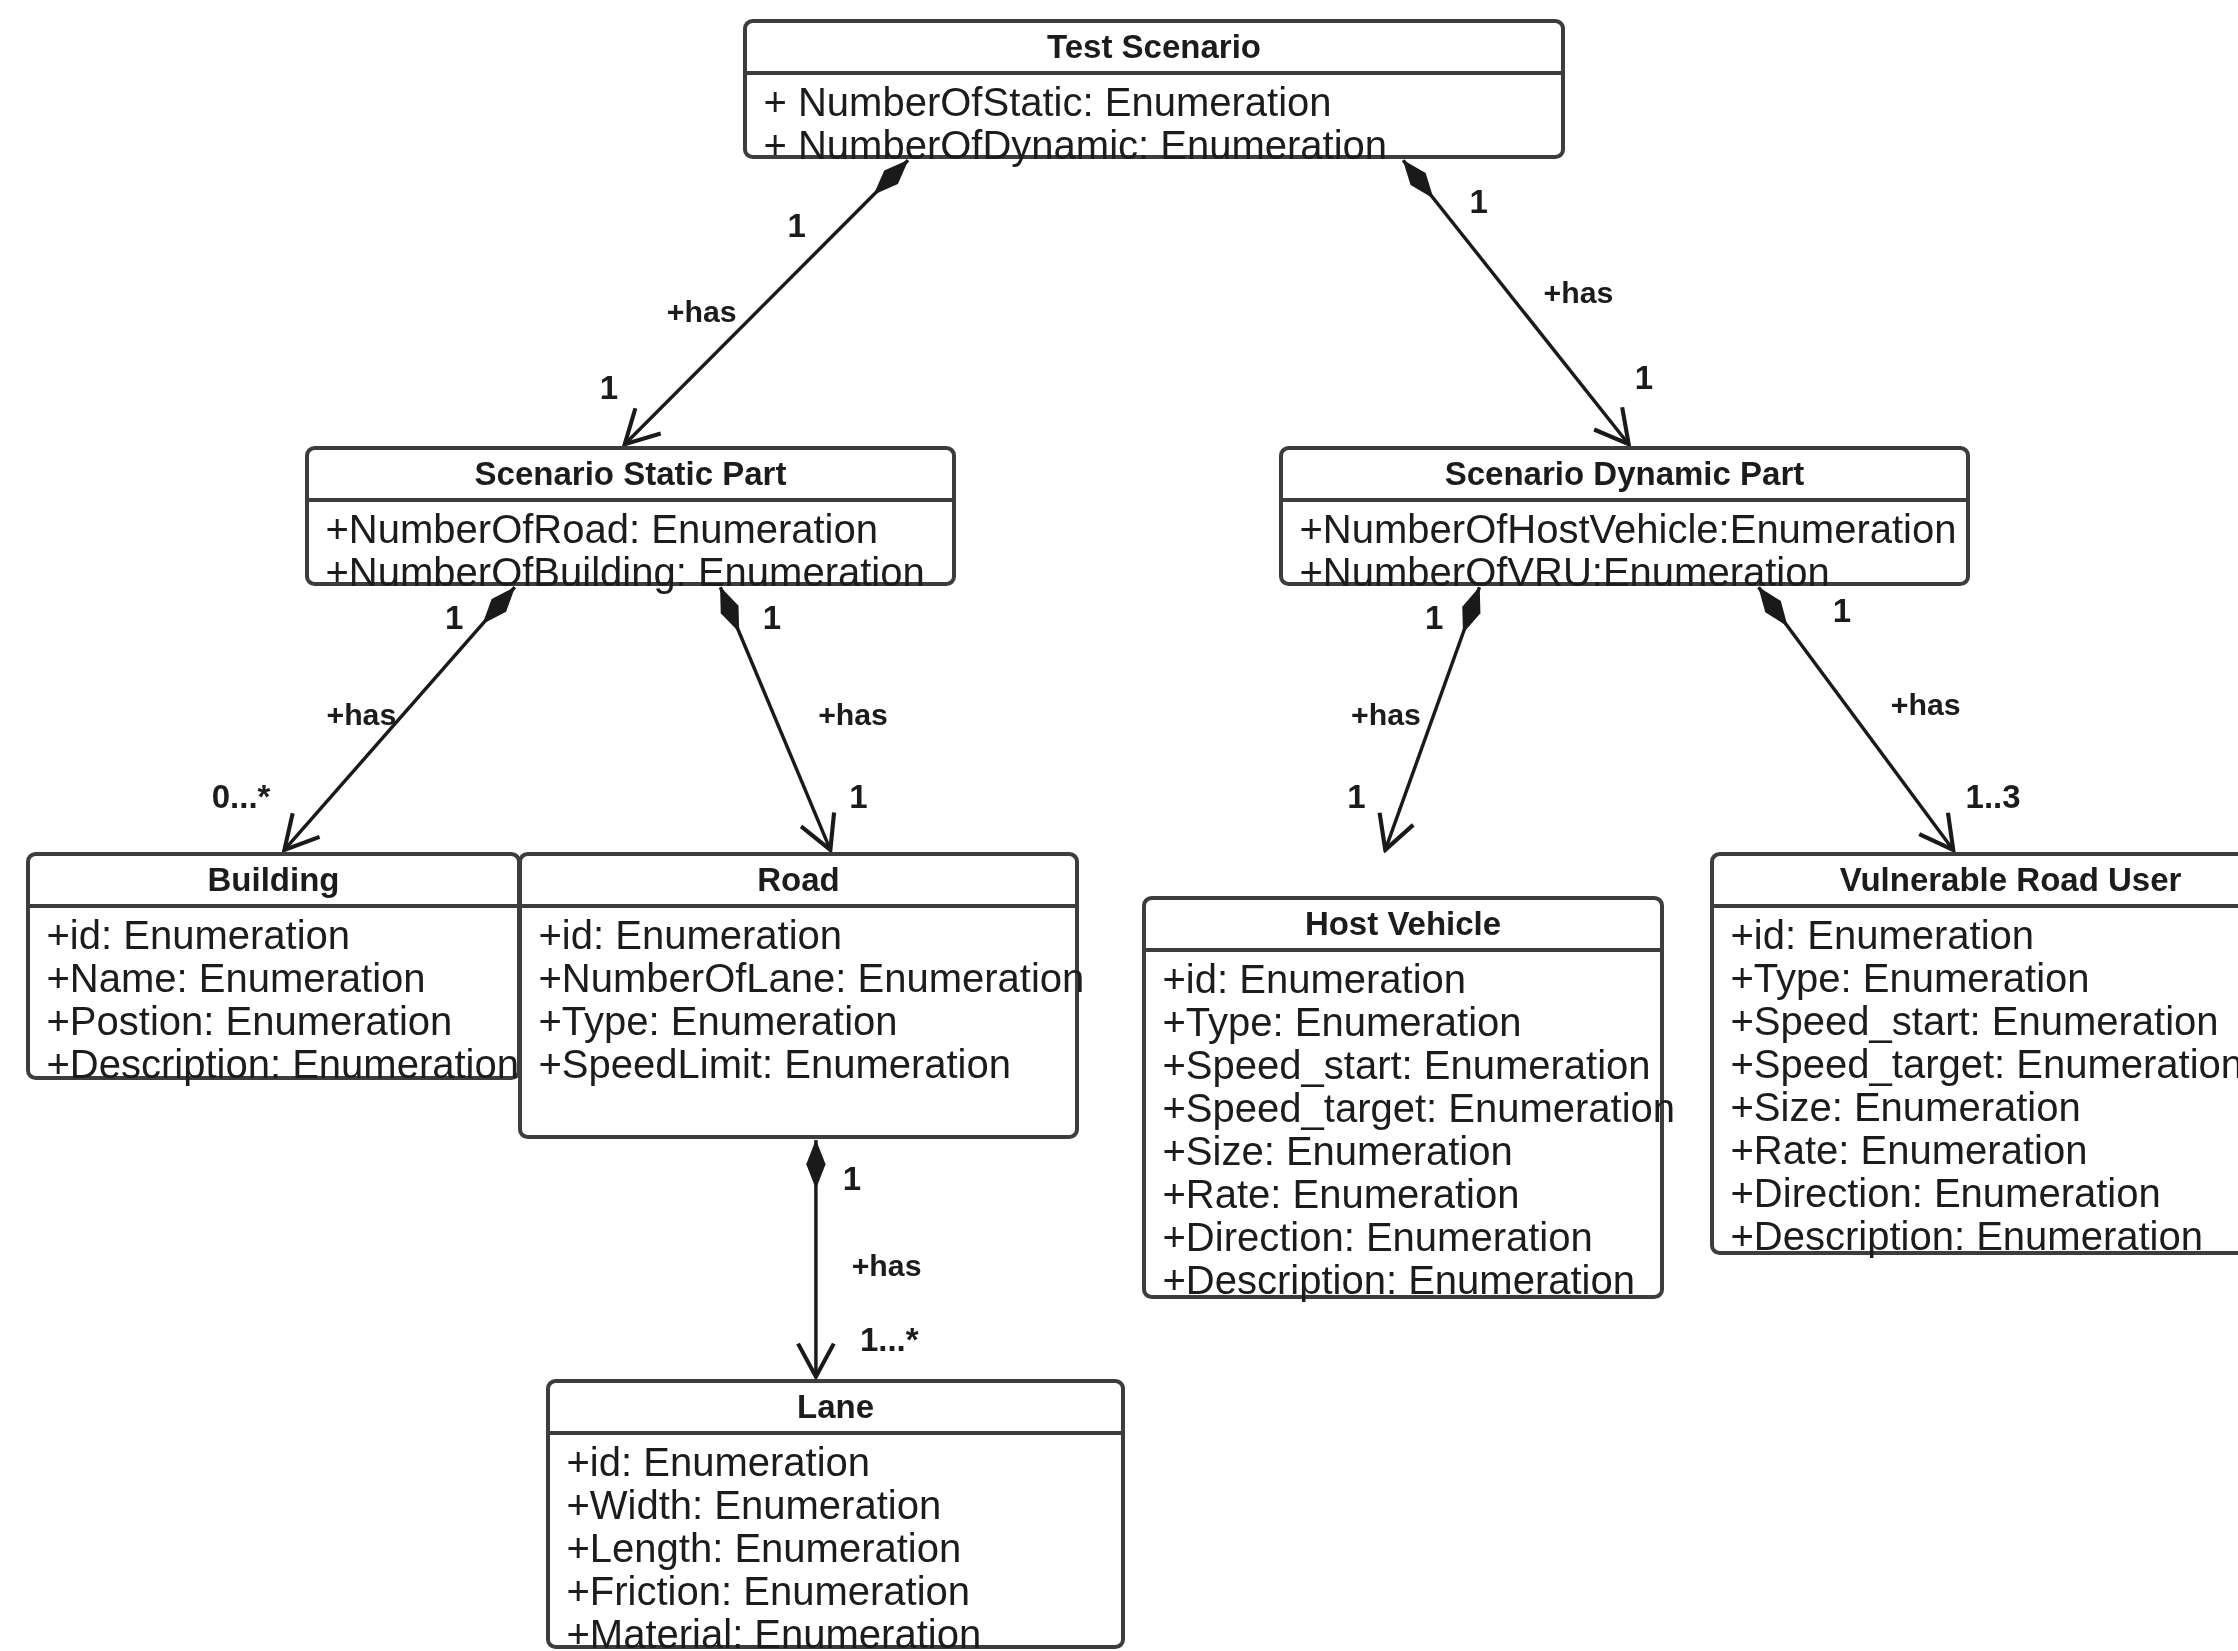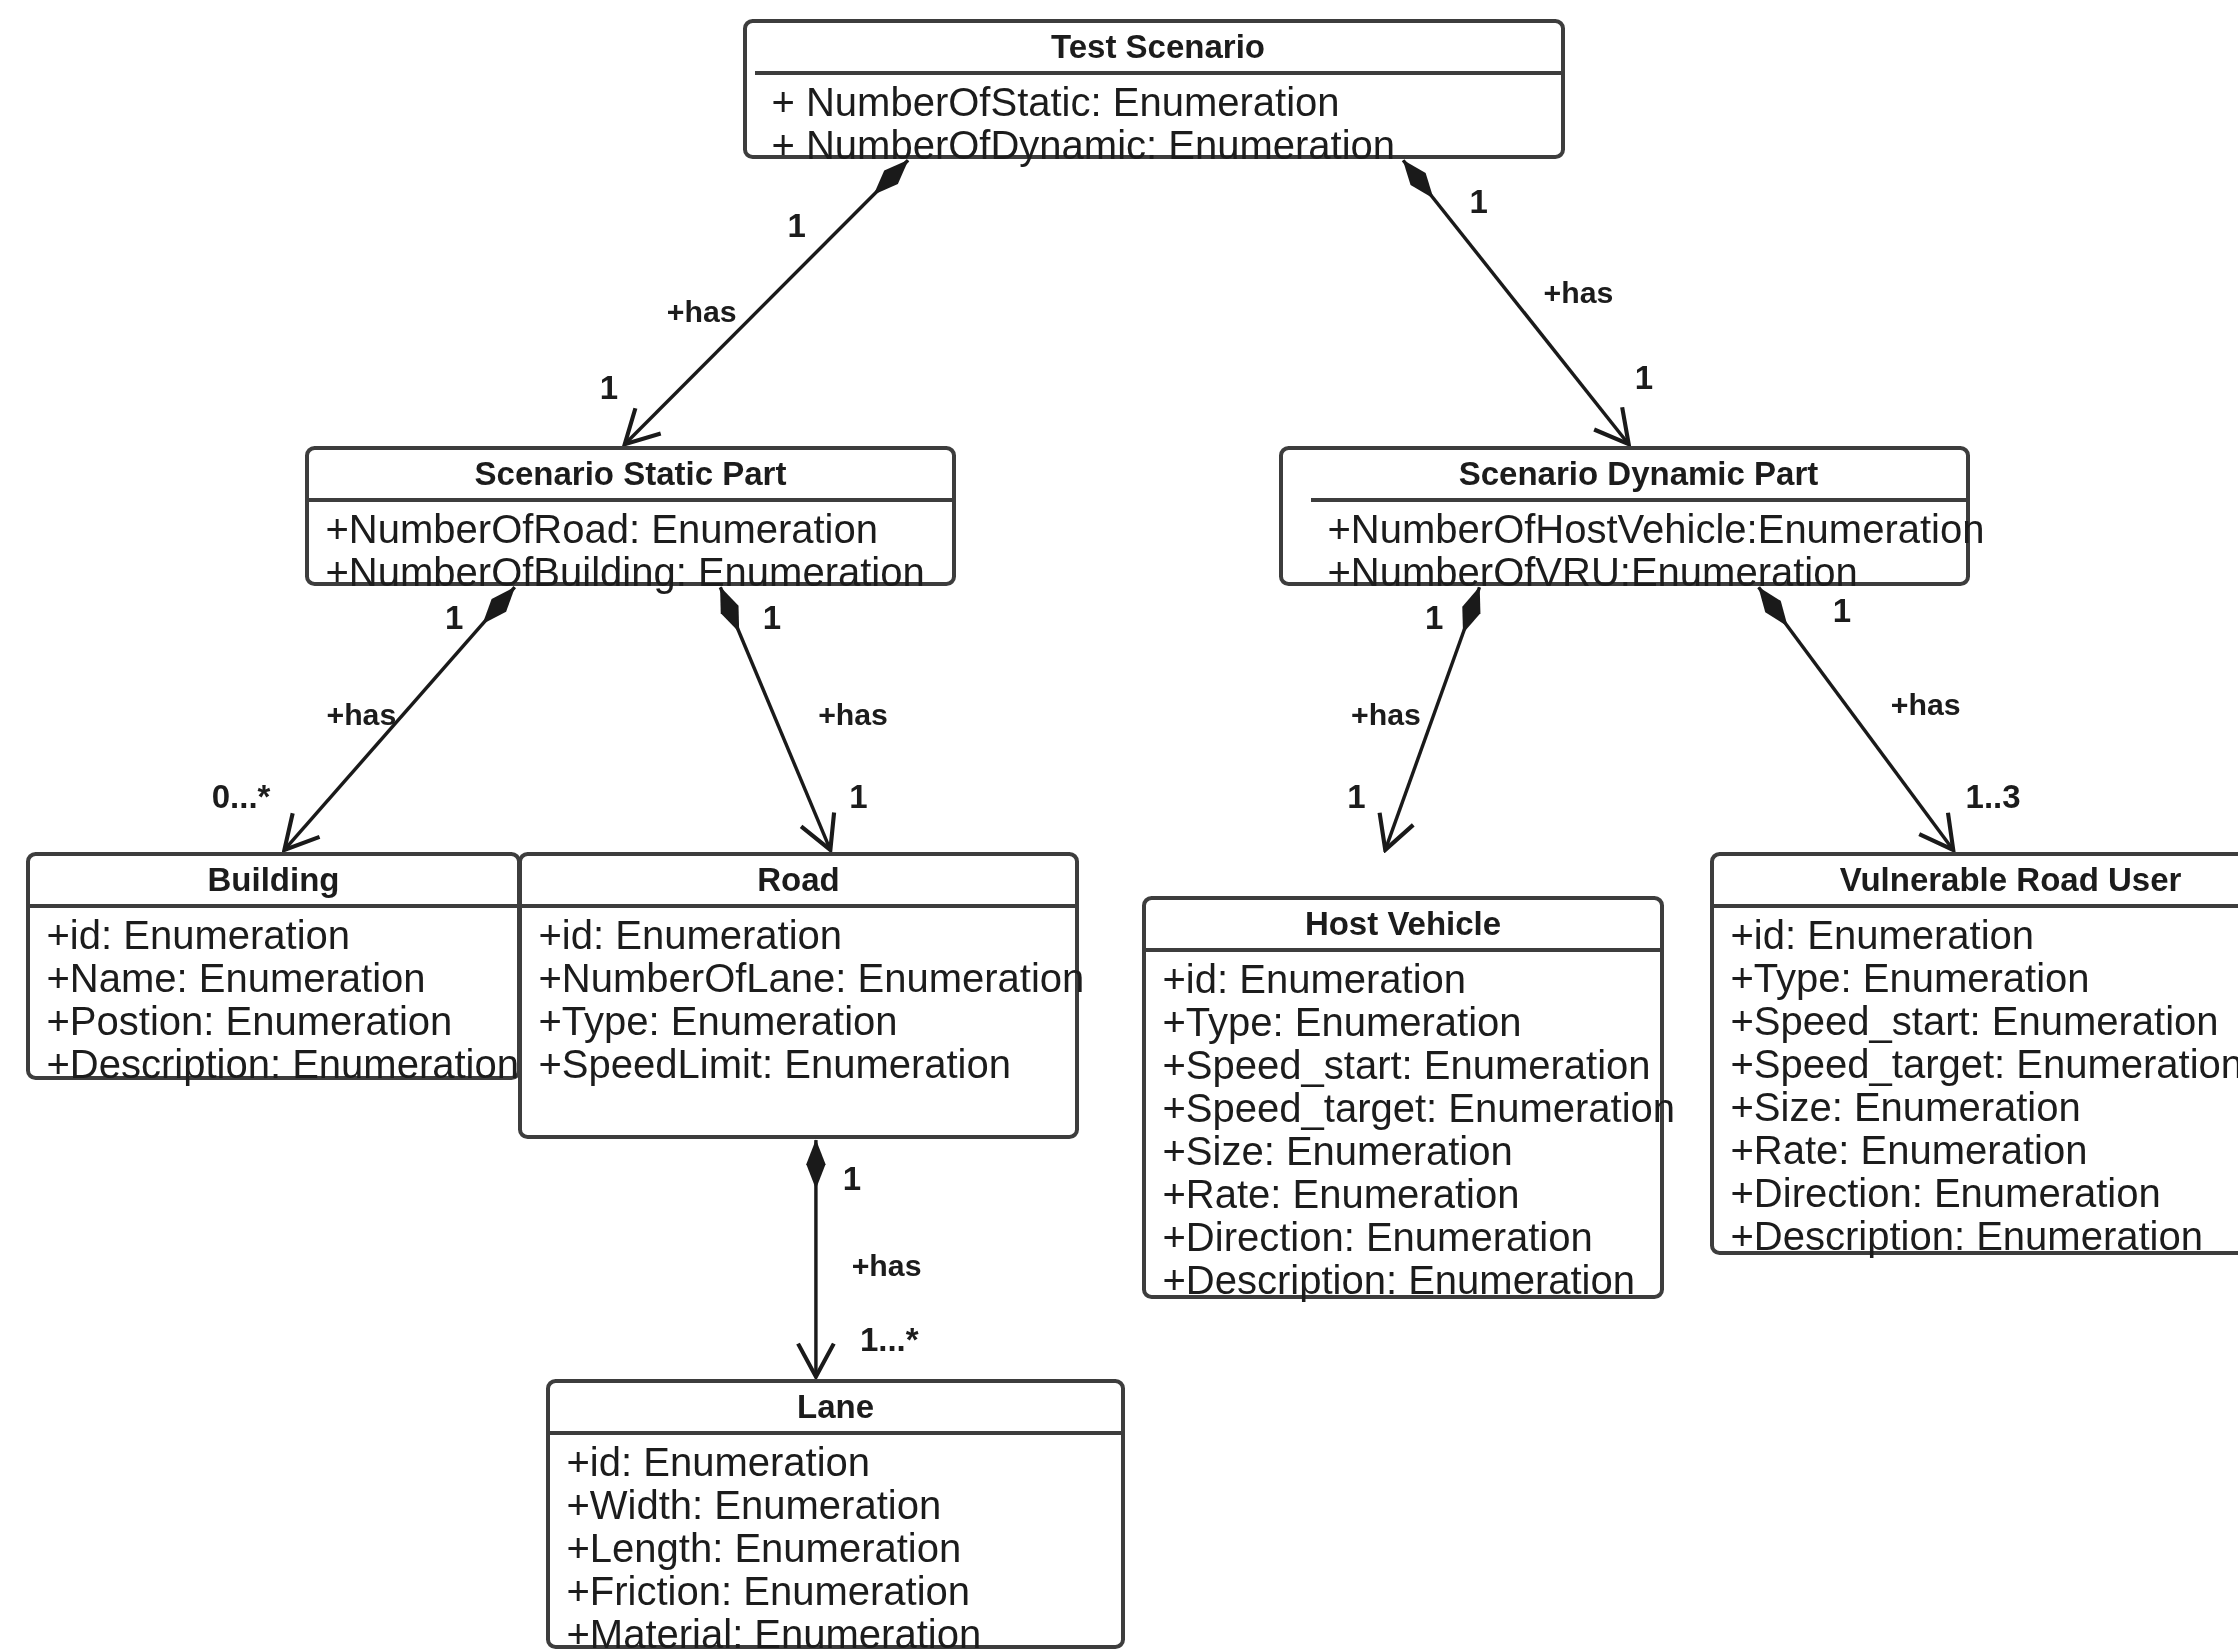--- a/index.html
+++ b/index.html
@@ -66,37 +66,37 @@
 
     <text x="2678" y="905" text-anchor="middle" class="edge-label mult">1</text>
     <text x="2800" y="1040" text-anchor="middle" class="edge-label assoc">+has</text>
     <text x="2898" y="1175" text-anchor="middle" class="edge-label mult">1..3</text>
 
     <text x="1225" y="1730" text-anchor="start" class="edge-label mult">1</text>
     <text x="1238" y="1855" text-anchor="start" class="edge-label assoc">+has</text>
     <text x="1250" y="1965" text-anchor="start" class="edge-label mult">1...*</text>
   </svg>
 
-  <div class="uml-class" style="left:743px;top:19px;width:822px;height:140px;padding-left:8px;">
+  <div class="uml-class" style="left:743px;top:19px;width:822px;height:140px;">
     <div class="uml-title">Test Scenario</div>
     <div class="uml-attrs">
       <div class="attr">+ NumberOfStatic: Enumeration</div>
       <div class="attr">+ NumberOfDynamic: Enumeration</div>
     </div>
   </div>
 
   <div class="uml-class" style="left:305px;top:446px;width:651px;height:140px;">
     <div class="uml-title">Scenario Static Part</div>
     <div class="uml-attrs">
       <div class="attr">+NumberOfRoad: Enumeration</div>
       <div class="attr">+NumberOfBuilding: Enumeration</div>
     </div>
   </div>
 
-  <div class="uml-class" style="left:1279px;top:446px;width:691px;height:140px;padding-left:28px;">
+  <div class="uml-class" style="left:1279px;top:446px;width:691px;height:140px;">
     <div class="uml-title">Scenario Dynamic Part</div>
     <div class="uml-attrs">
       <div class="attr">+NumberOfHostVehicle:Enumeration</div>
       <div class="attr">+NumberOfVRU:Enumeration</div>
     </div>
   </div>
 
   <div class="uml-class" style="left:26px;top:852px;width:495px;height:228px;">
     <div class="uml-title">Building</div>
     <div class="uml-attrs">

